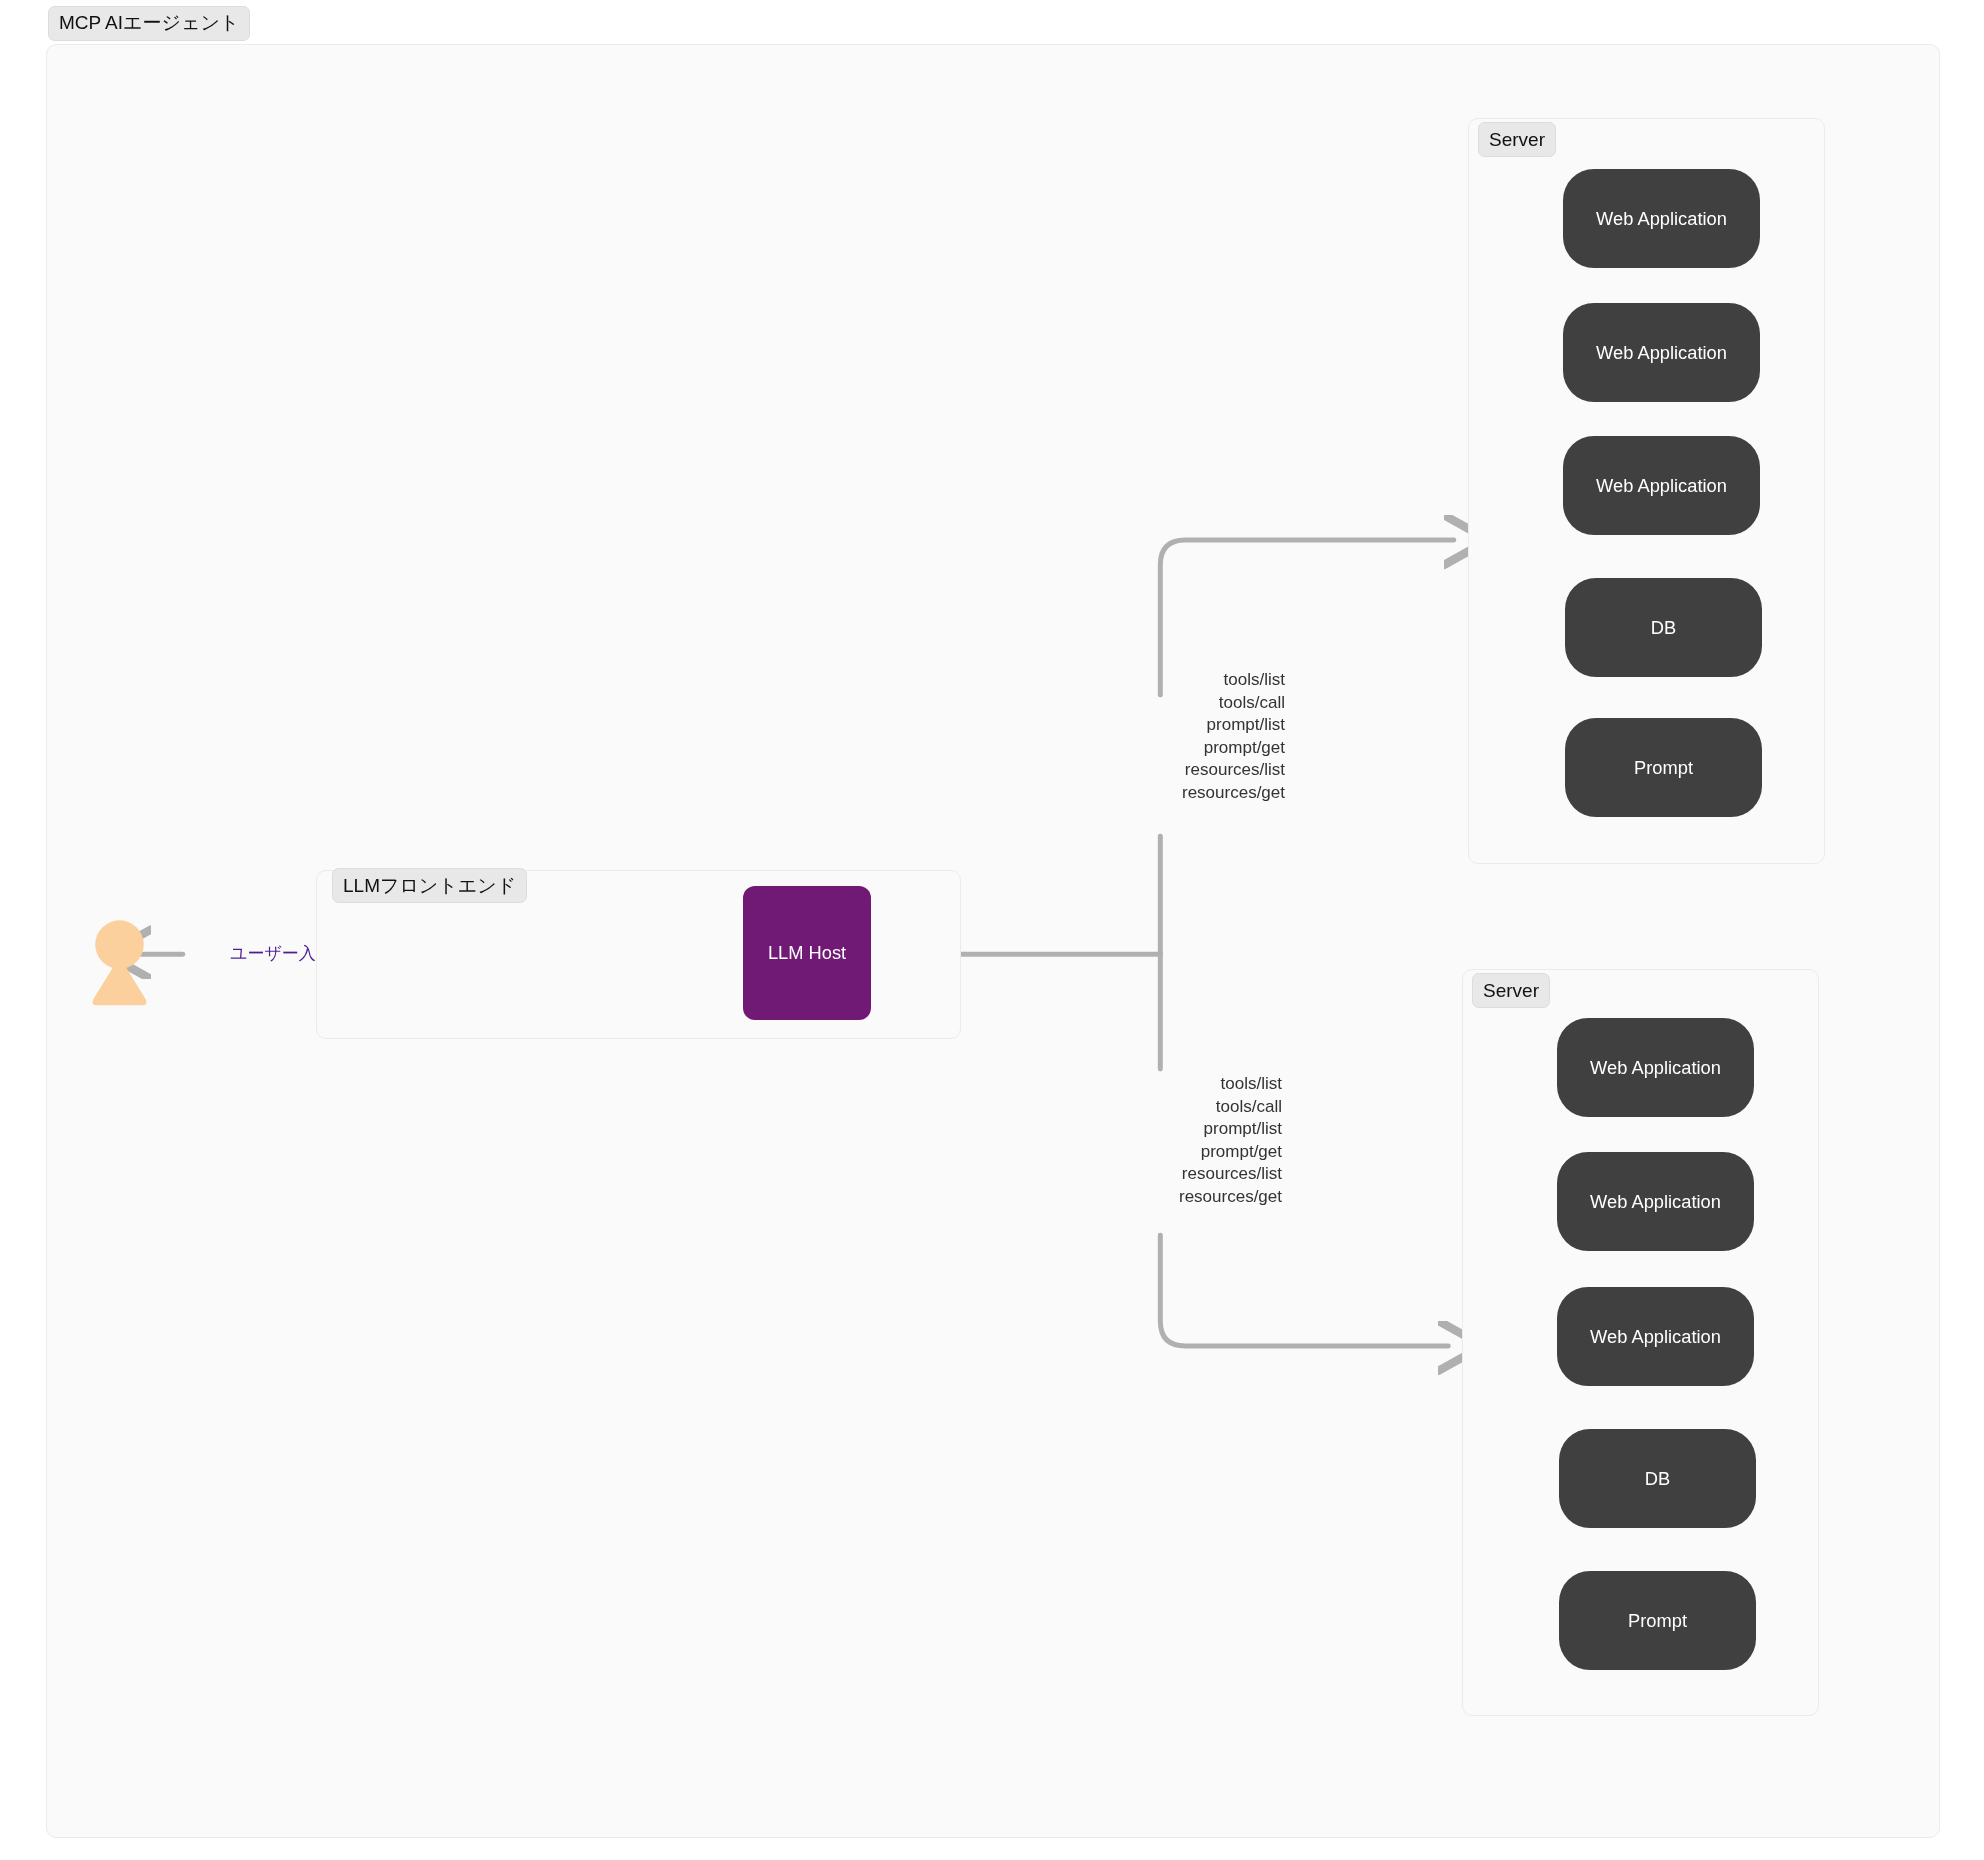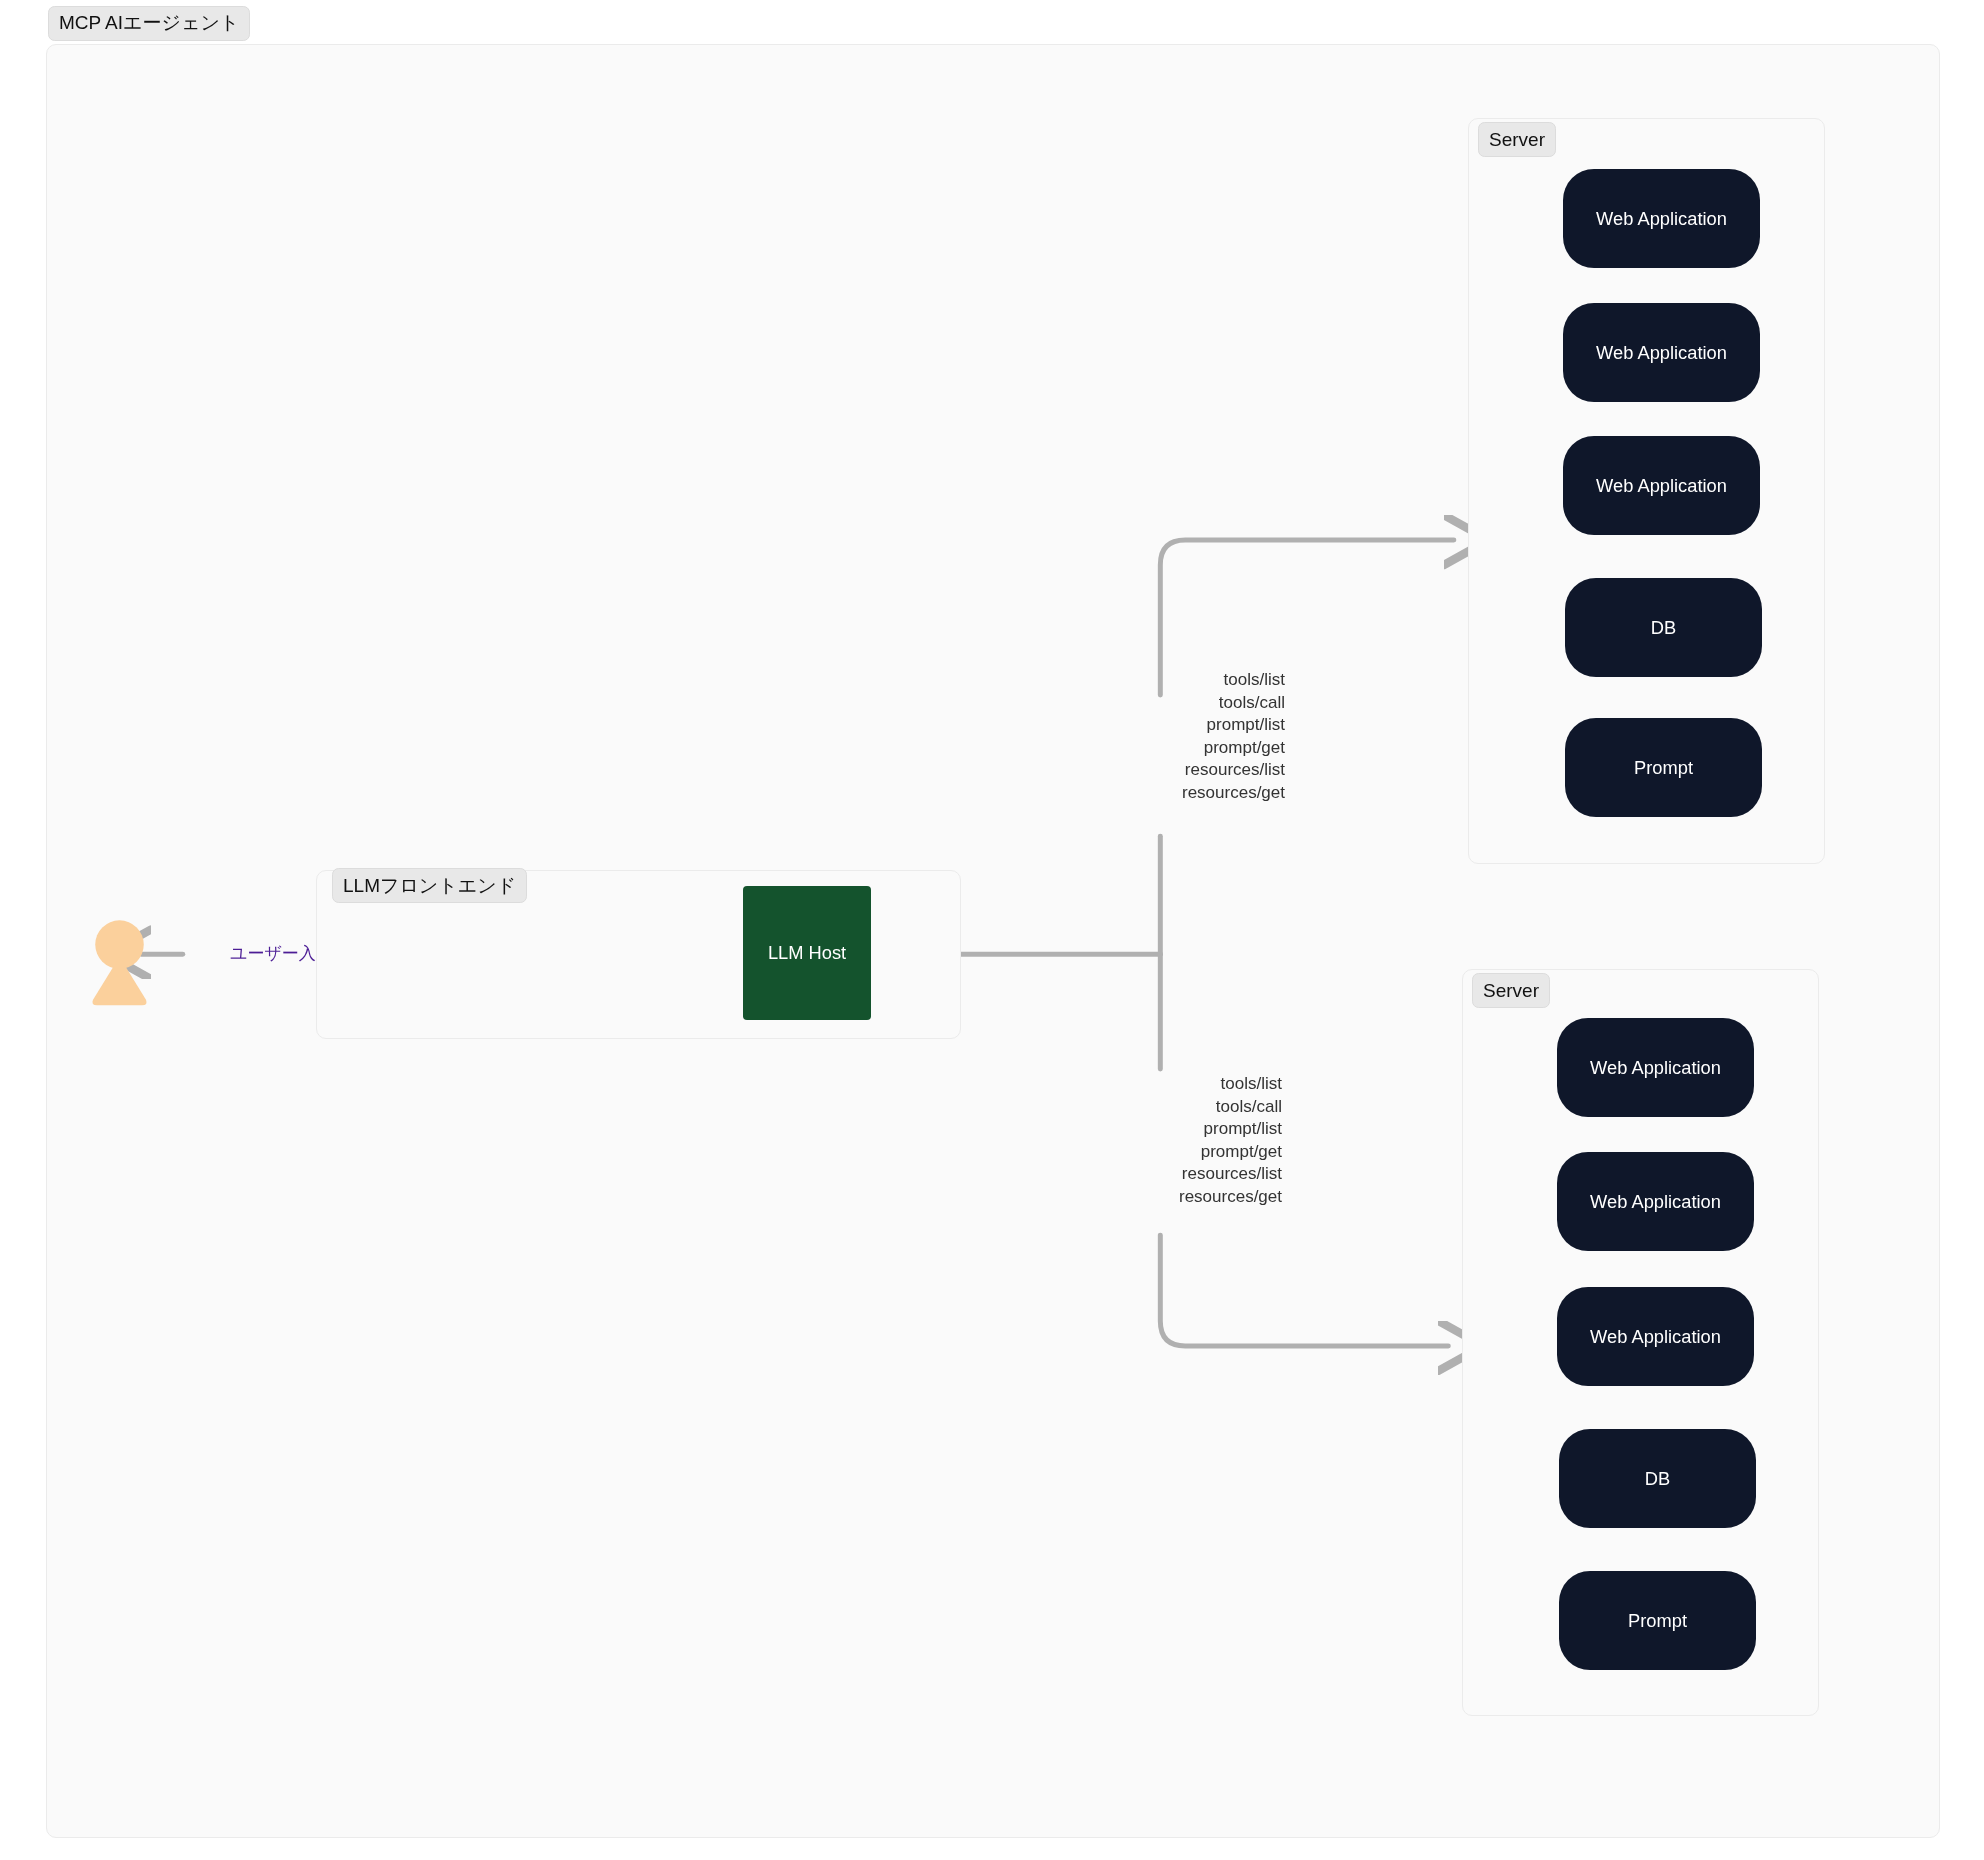--- a/index.html
+++ b/index.html
@@ -46,26 +46,26 @@
     display: flex;
     align-items: center;
     justify-content: center;
     color: #ffffff;
     font-size: 18.3px;
     box-sizing: border-box;
     text-align: center;
     line-height: 1.15;
   }
   .node-purple {
-    background: #0f172a;
+    background: #404040;
     border-radius: 31px;
   }
   .node-green {
-    background: #14532d;
-    border-radius: 4px;
+    background: #701a75;
+    border-radius: 12px;
   }
 
   
   .actor {
     position: absolute;
   }
 
   
   #edges {
     position: absolute;

